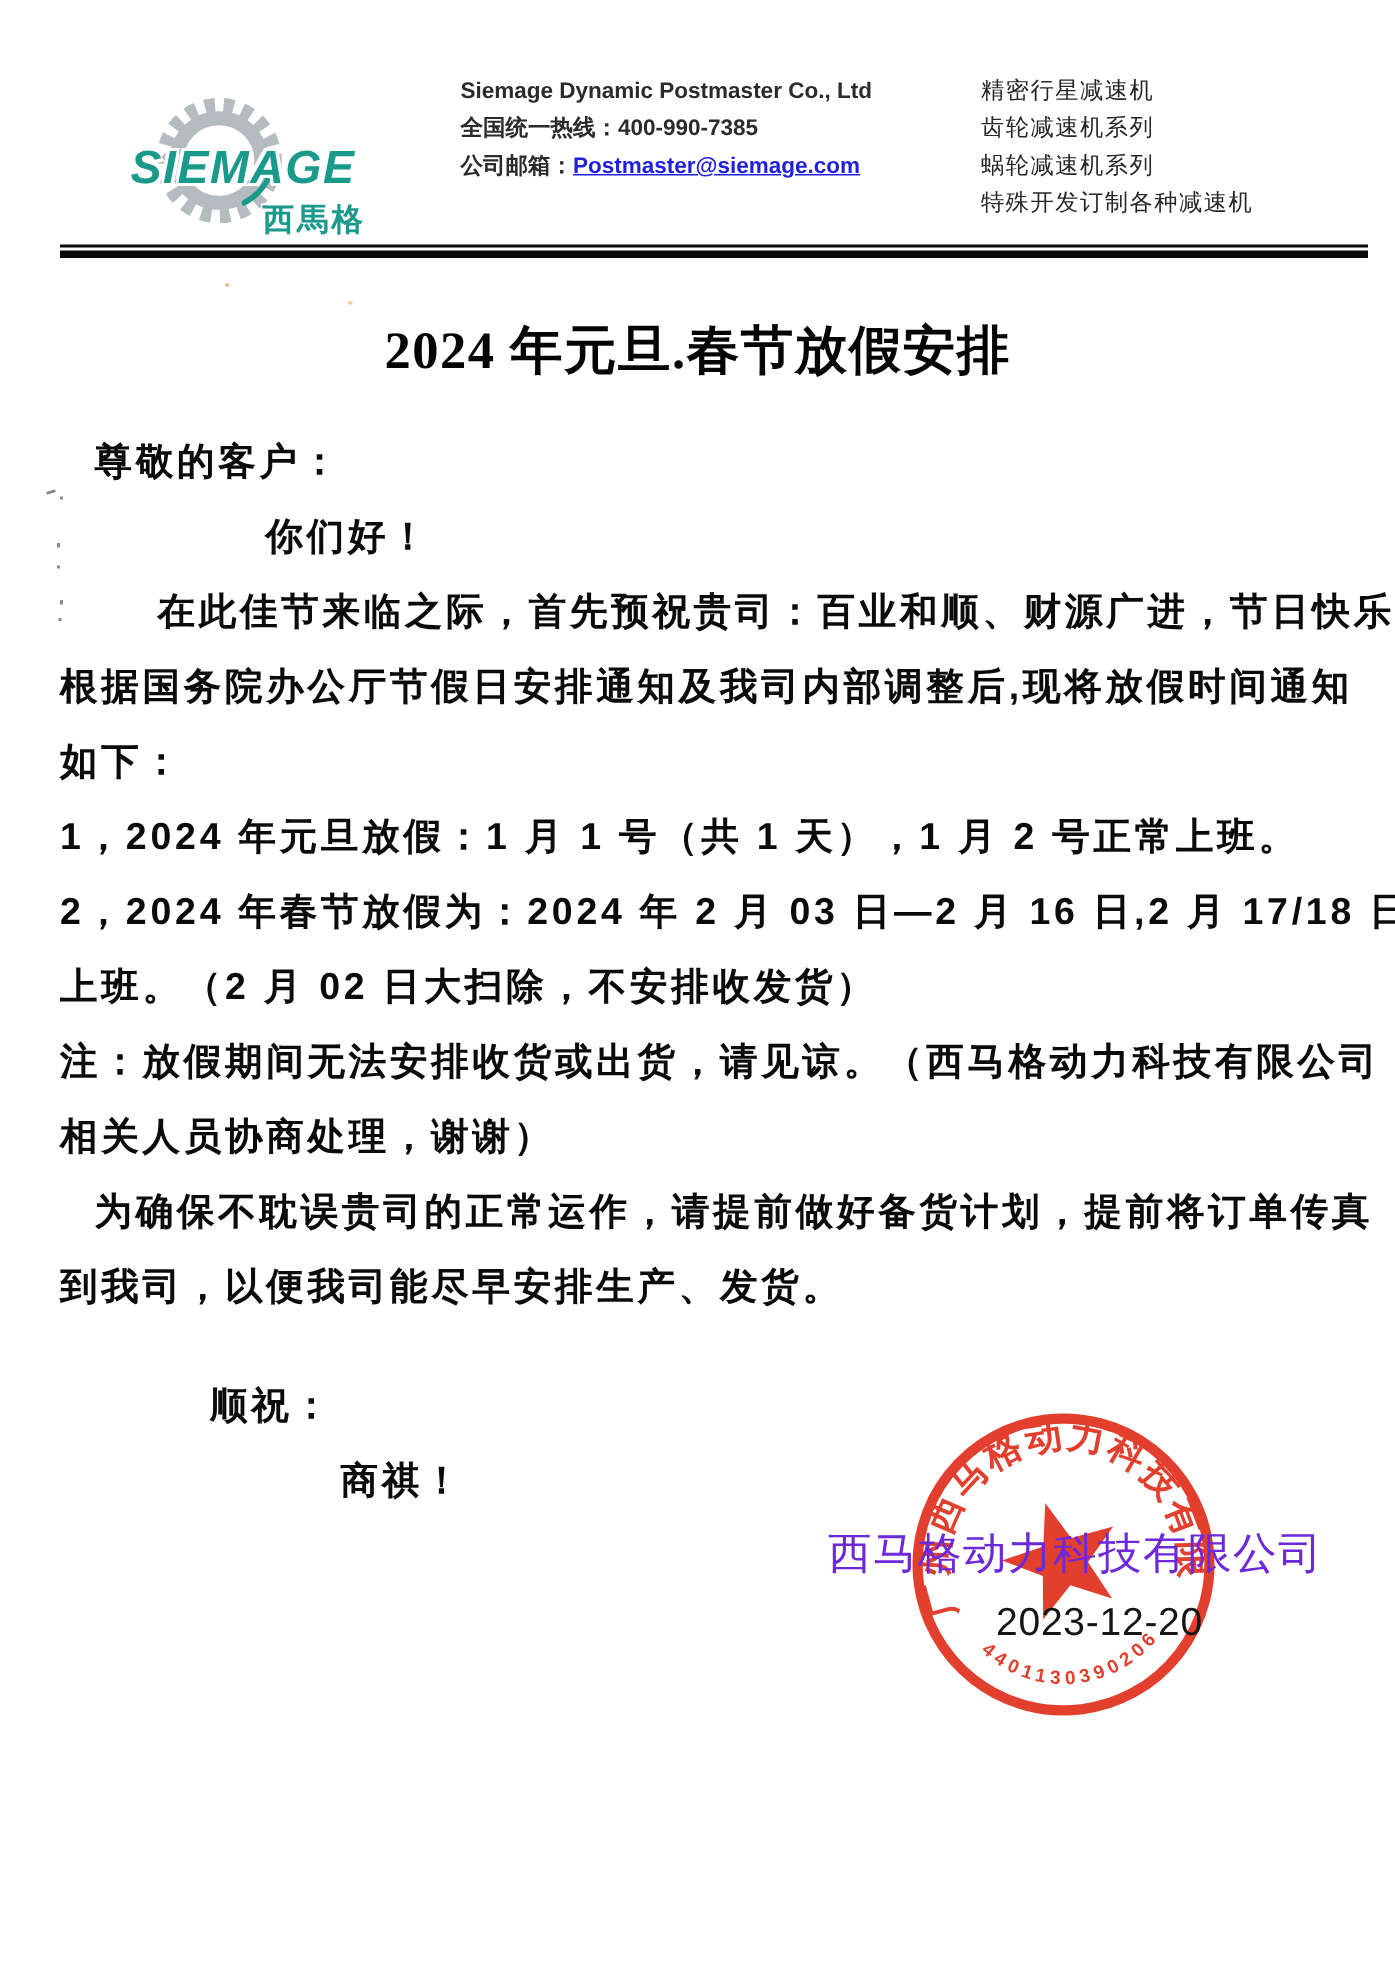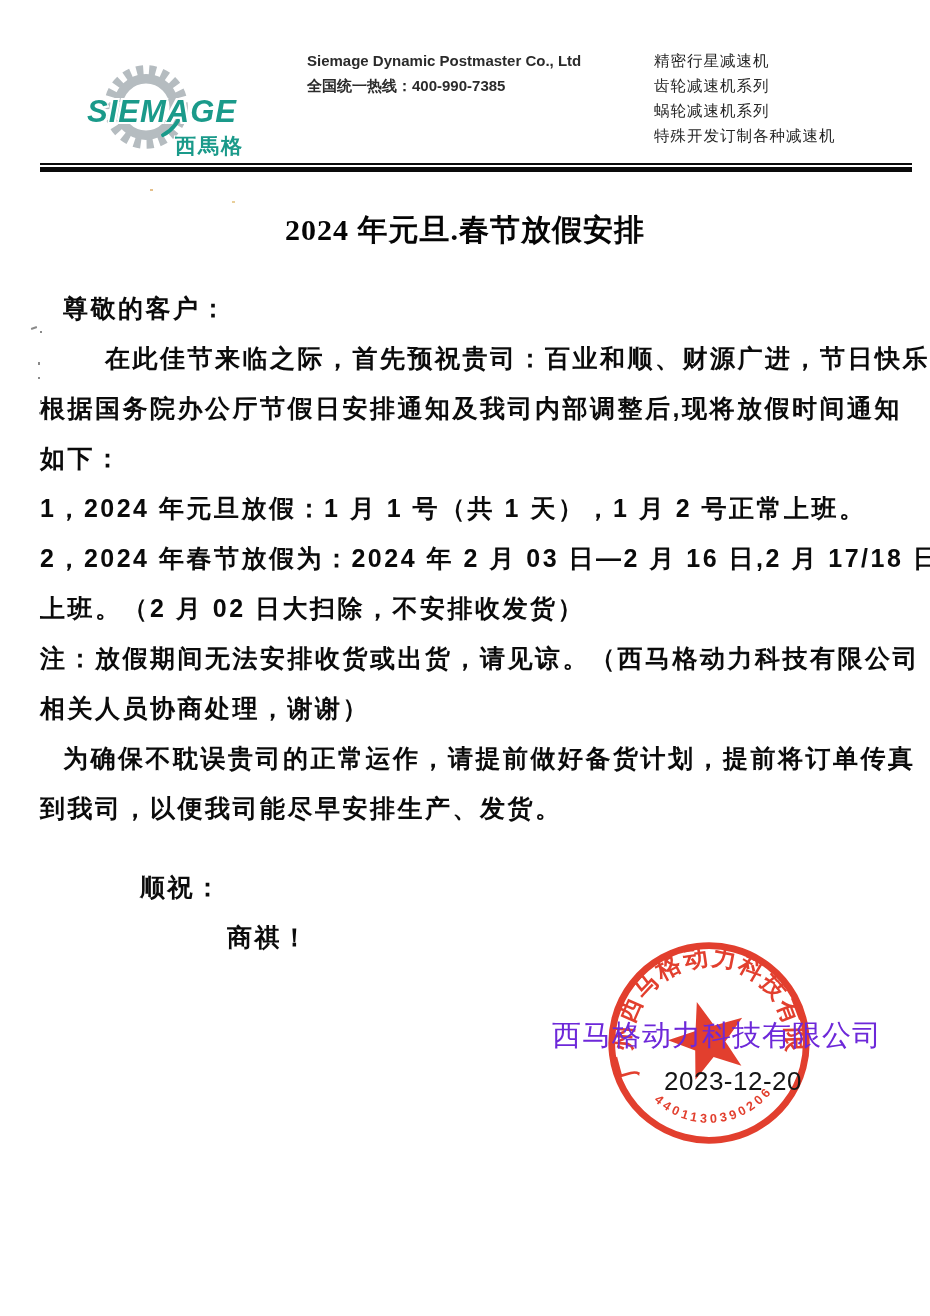--- a/index.html
+++ b/index.html
@@ -29,21 +29,21 @@
   .doc-link{color:var(--link-blue);text-decoration:underline;font-weight:bold;cursor:pointer;}
   .head-right{position:absolute;left:654px;top:48px;font-size:15.5px;line-height:25px;color:#262626;font-weight:500;letter-spacing:1px;}
 
   
   .rule{position:absolute;left:40px;width:872px;top:163px;border-top:2px solid #0a0a0a;padding-top:2px;}
   .rule .thick{height:5px;background:#0a0a0a;}
 
   
   .title{
     position:absolute;left:0;right:0;top:210px;text-align:center;
-    font-family:"Liberation Serif", serif;font-weight:bold;font-size:30px;
+    font-family:"Liberation Serif", serif;font-weight:bold;font-size:35px;
     letter-spacing:1px;color:#050505;
   }
   .body-text{
     position:absolute;left:40px;width:856px;top:283px;
     font-size:25px;font-weight:bold;line-height:50px;letter-spacing:2.5px;color:#0b0b0b;
   }
   .body-text div{white-space:nowrap;}
   .salutation{padding-left:23px;}
   .greeting{padding-left:137px;}
   .indent-2{padding-left:65px;}
@@ -88,37 +88,39 @@
       <circle cx="50" cy="50" r="30" fill="none" stroke="currentColor" stroke-width="10"></circle>
       <path d="M68,80 A40,40 0 0,0 88,54" fill="none" stroke="#1a9a8a" stroke-width="4" stroke-linecap="round"></path>
     </svg>
     <div class="brand">SIEMAGE</div>
     <div class="brand-cn">西馬格</div>
   </div>
 
   <div class="head-mid">
     <div class="row">Siemage Dynamic Postmaster Co., Ltd</div>
     <div class="row"><span class="lbl">全国统一热线：</span><span>400-990-7385</span></div>
+    <div class="row"><span class="lbl">公司邮箱：</span><a class="doc-link">Postmaster@siemage.com</a></div>
   </div>
 
   <div class="head-right">
     <div>精密行星减速机</div>
     <div>齿轮减速机系列</div>
     <div>蜗轮减速机系列</div>
     <div>特殊开发订制各种减速机</div>
   </div>
 
   <div class="rule">
       <div class="thick"></div>
     </div>
 
   <div class="title">2024 年元旦.春节放假安排</div>
 
   <div class="body-text">
     <div class="salutation">尊敬的客户：</div>
+    <div class="greeting">你们好！</div>
     <div class="indent-2 full">在此佳节来临之际，首先预祝贵司：百业和顺、财源广进，节日快乐！</div>
     <div class="full">根据国务院办公厅节假日安排通知及我司内部调整后,现将放假时间通知</div>
     <div>如下：</div>
     <div>1，2024 年元旦放假：1 月 1 号（共 1 天），1 月 2 号正常上班。</div>
     <div class="full">2，2024 年春节放假为：2024 年 2 月 03 日—2 月 16 日,2 月 17/18 日正常</div>
     <div>上班。（2 月 02 日大扫除，不安排收发货）</div>
     <div class="full">注：放假期间无法安排收货或出货，请见谅。（西马格动力科技有限公司</div>
     <div>相关人员协商处理，谢谢）</div>
     <div class="indent-1 full">为确保不耽误贵司的正常运作，请提前做好备货计划，提前将订单传真</div>
     <div>到我司，以便我司能尽早安排生产、发货。</div>

